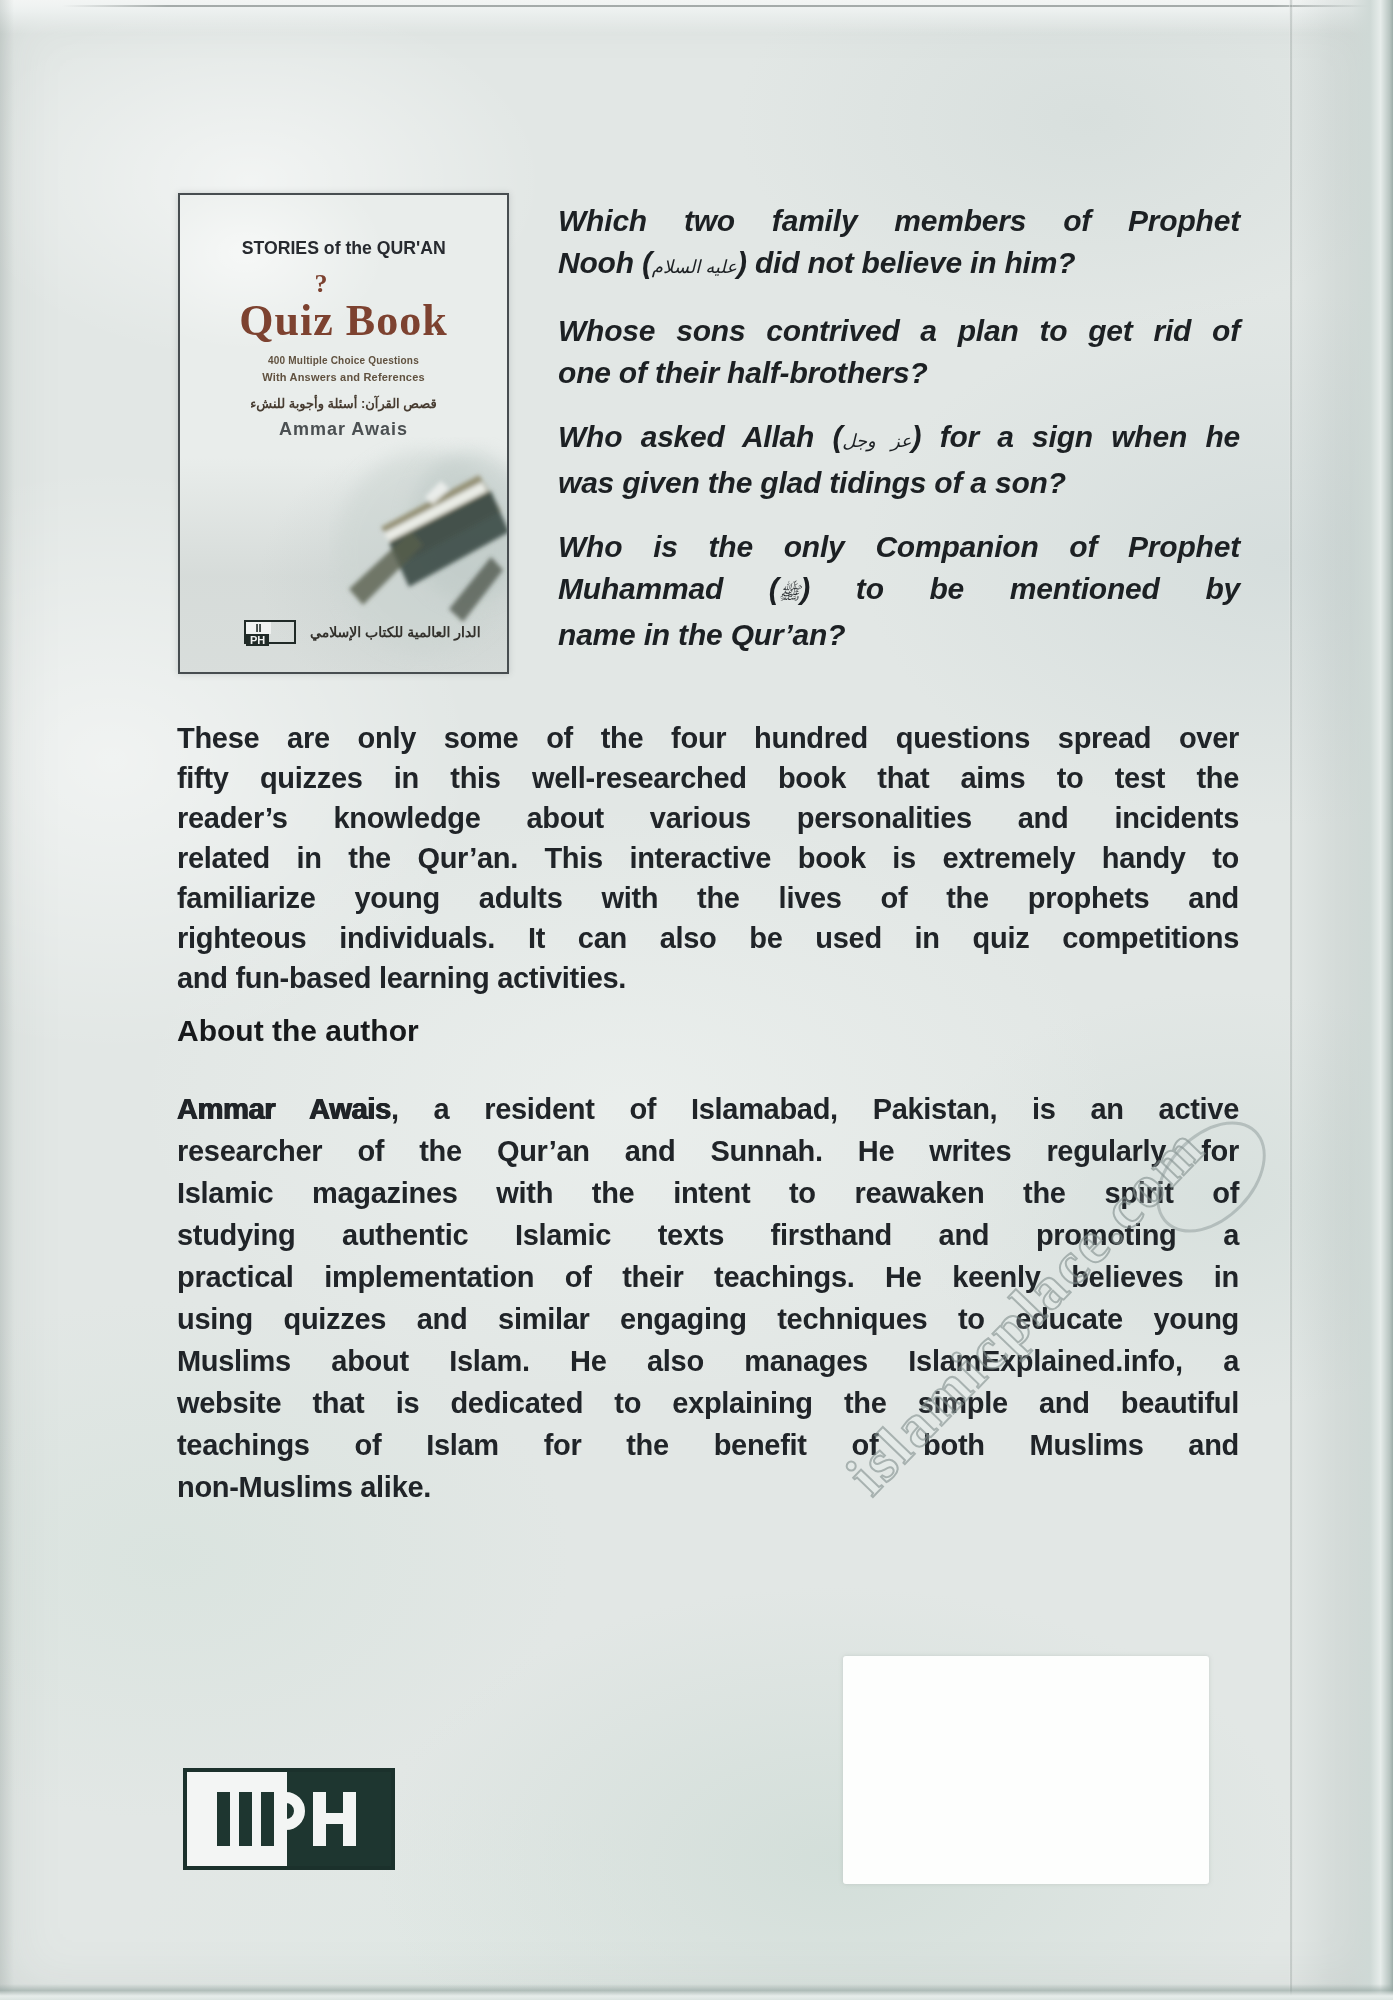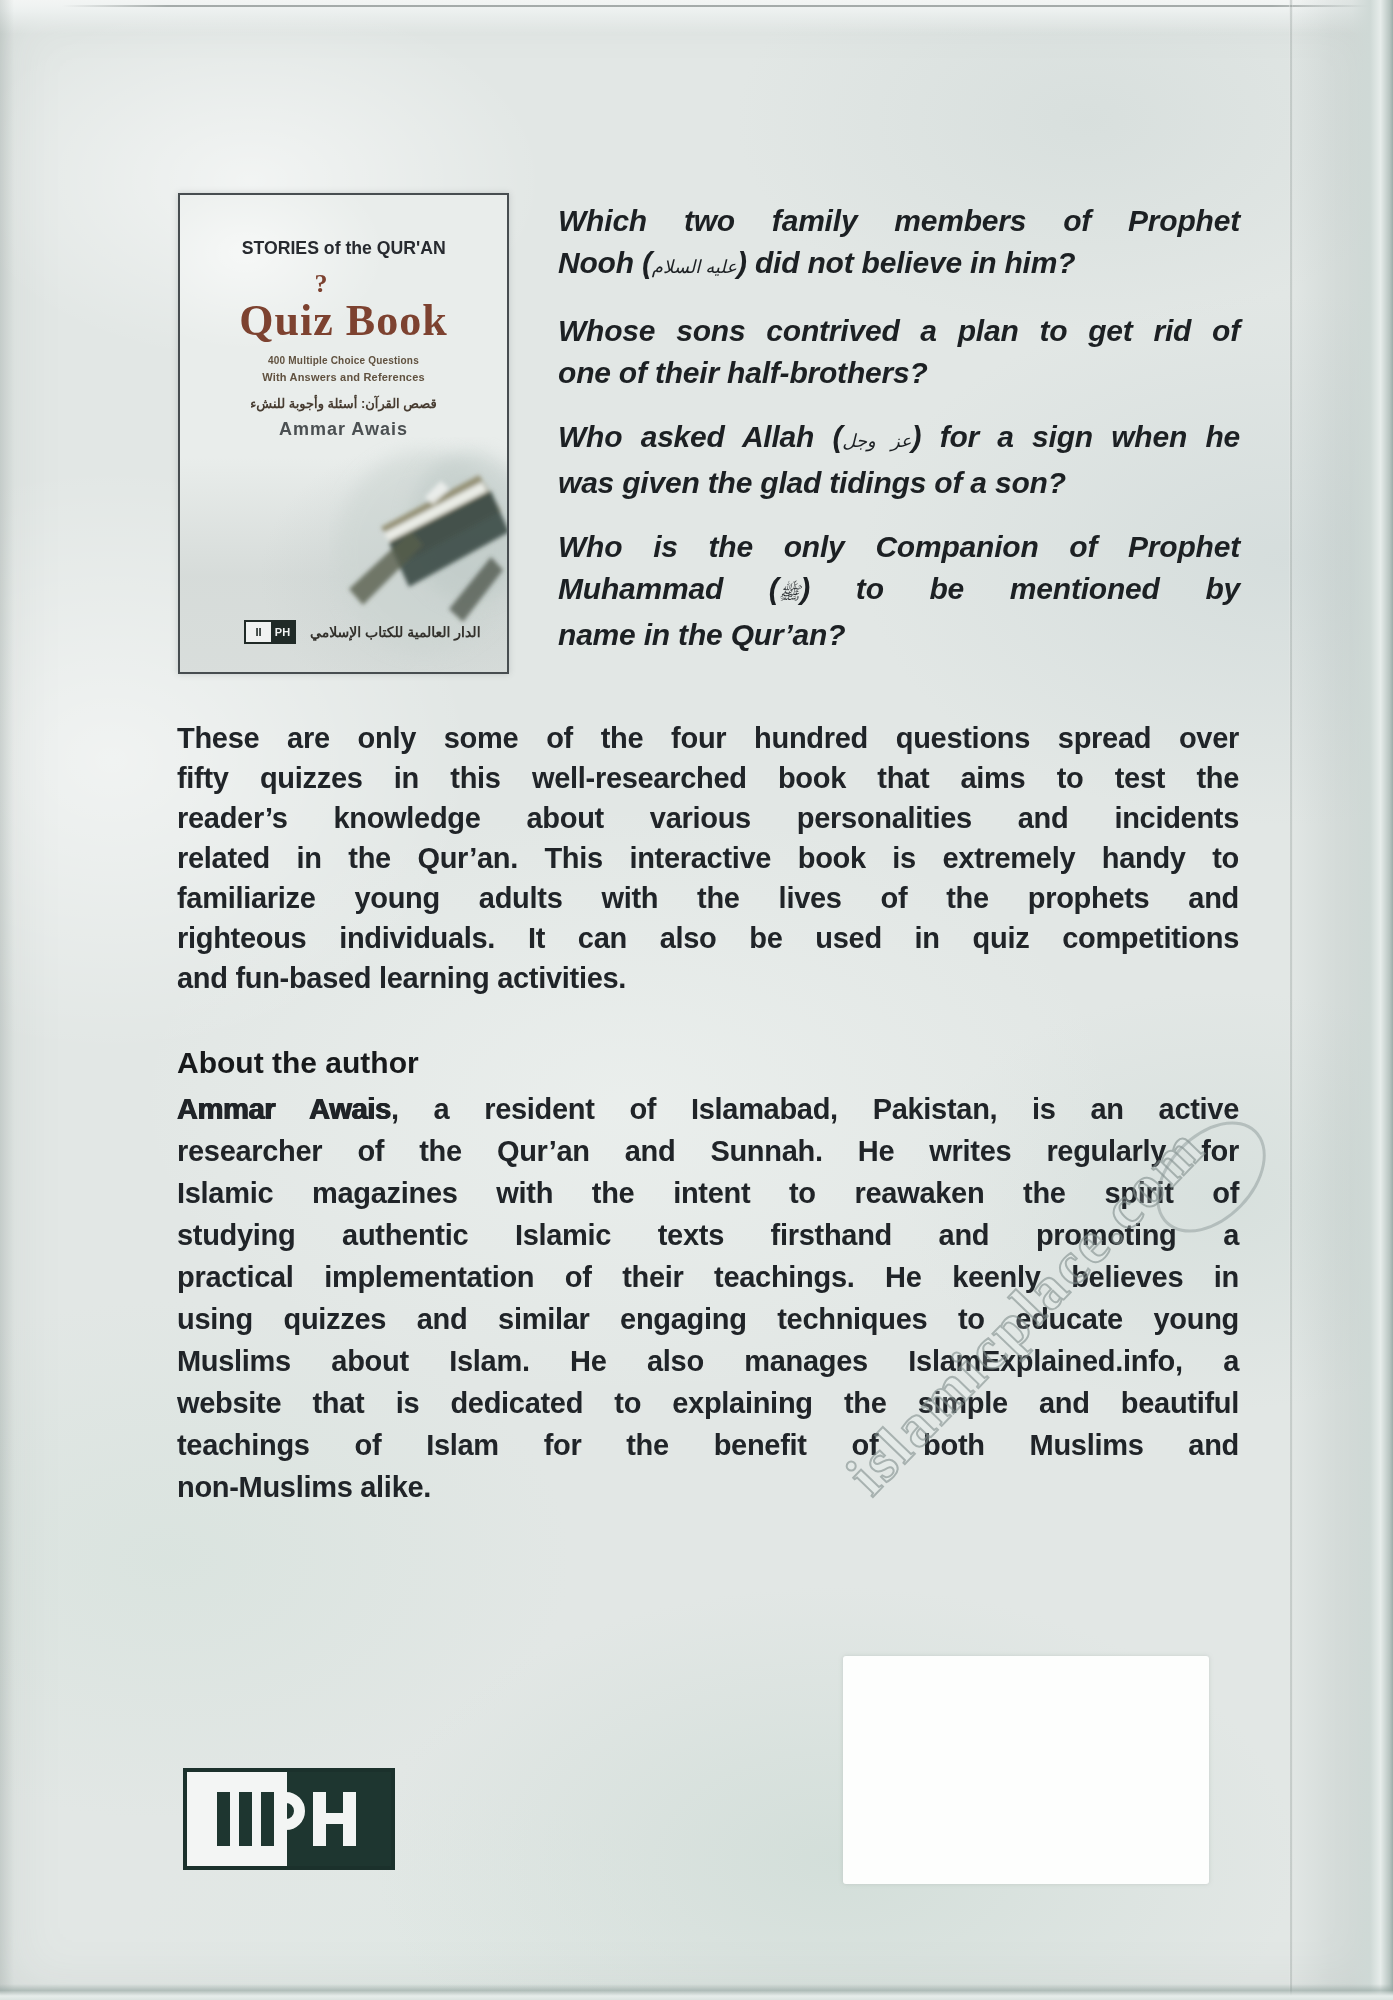--- a/index.html
+++ b/index.html
@@ -49,36 +49,36 @@
   .ct-tag1{position:absolute;left:0;right:0;top:160px;text-align:center;
     font-size:10px;font-weight:700;color:#60513f;letter-spacing:.2px;}
   .ct-tag2{position:absolute;left:0;right:0;top:176px;text-align:center;
     font-size:11px;font-weight:700;color:#60513f;letter-spacing:.2px;}
   .ct-arabic{position:absolute;left:0;right:0;top:201px;text-align:center;
     font-size:13px;font-weight:700;color:#473c31;}
   .ct-author{position:absolute;left:0;right:0;top:224px;text-align:center;
     font-size:18px;font-weight:700;color:#4b5052;letter-spacing:1px;}
   .ct-illustration{position:absolute;right:0;bottom:0;width:178px;height:235px;}
   .ct-footer{position:absolute;left:64px;bottom:28px;display:flex;align-items:center;gap:14px;}
-  .mini-logo{display:flex;width:48px;height:20px;border:2px solid #202a27;box-sizing:content-box;}
+  .mini-logo{display:flex;width:48px;height:20px;border:2px solid #202a27;box-sizing:content-box;flex-direction:column;}
   .mini-logo .ml-left{width:52%;background:#f0f2f1;color:#202a27;font-size:11px;font-weight:700;
     display:flex;align-items:center;justify-content:center;}
   .mini-logo .ml-right{width:48%;background:#202a27;color:#f0f2f1;font-size:11px;font-weight:700;
     display:flex;align-items:center;justify-content:center;}
   .ct-pub-arabic{font-size:14px;font-weight:700;color:#33312c;white-space:nowrap;}
   
   .jl{text-align:justify;text-align-last:justify;}
   .jl-last{text-align-last:left;}
   #questions{position:absolute;left:558px;top:200px;width:682px;
     font-size:30px;font-weight:700;font-style:italic;color:#1c2023;
     line-height:42px;letter-spacing:-.2px;}
   .question{margin:0 0 22px 0;}
   #description{position:absolute;left:177px;top:718px;width:1062px;
     font-size:29px;font-weight:700;color:#202428;line-height:40px;letter-spacing:-.3px;}
-  #aboutHeading{position:absolute;left:177px;top:1046px;
+  #aboutHeading{position:absolute;left:177px;top:1014px;
     font-size:30px;font-weight:700;color:#17191b;}
   #aboutBody{position:absolute;left:177px;top:1088px;width:1062px;
     font-size:29px;font-weight:700;color:#202428;line-height:42px;letter-spacing:-.3px;}
   .xb{text-shadow:.6px 0 currentColor,-.6px 0 currentColor;}
   .hon{font-size:.6em;font-weight:400;margin-top:45px;}
   
   #watermark{position:absolute;left:858px;top:1450px;width:560px;
     font-family:"Liberation Serif",serif;font-weight:700;font-size:60px;letter-spacing:3px;
     color:rgba(245,248,247,.16);-webkit-text-stroke:2px rgba(128,141,140,.6);
     transform:rotate(-46deg);transform-origin:left center;pointer-events:none;}

